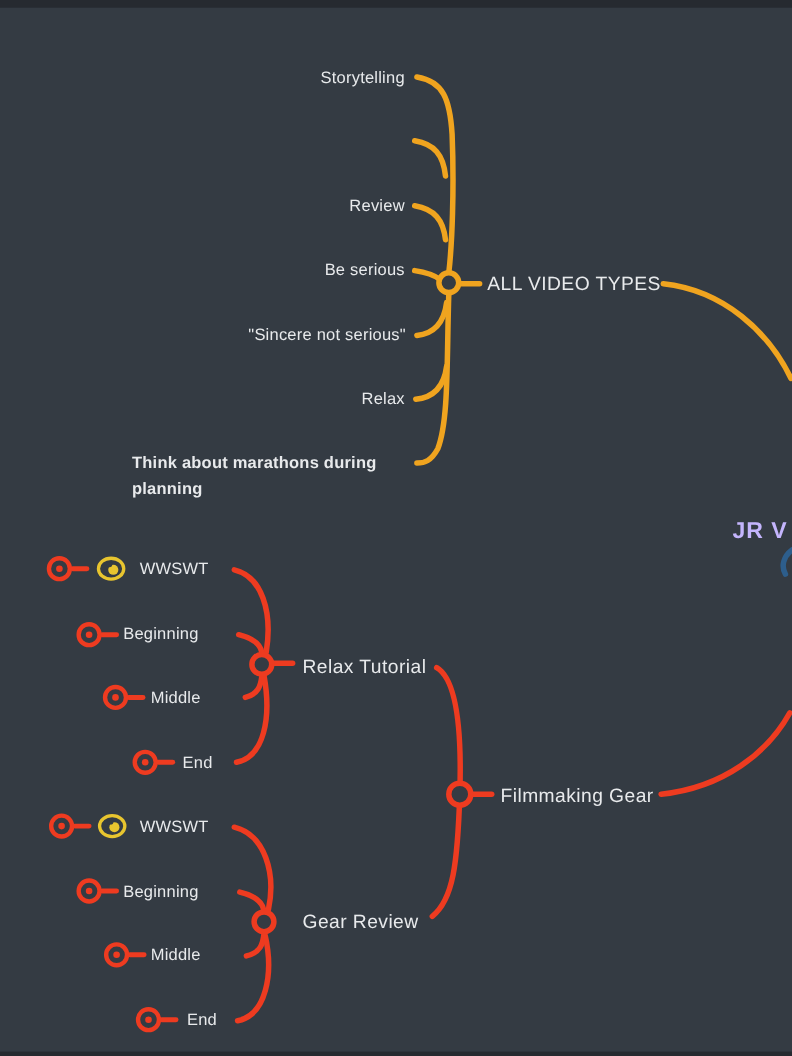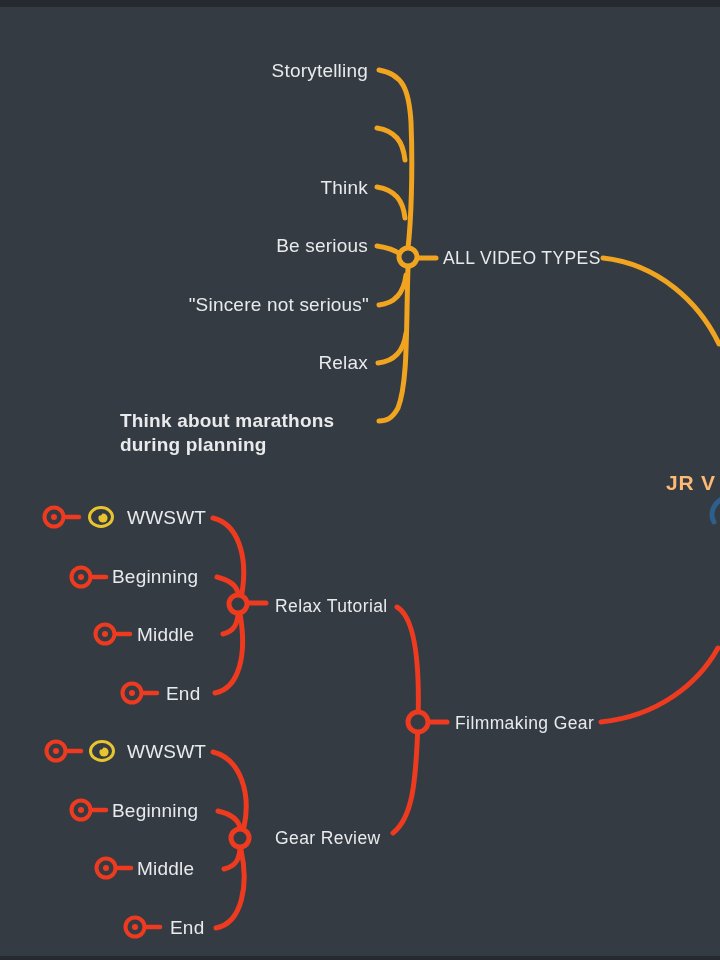--- a/index.html
+++ b/index.html
@@ -24,27 +24,27 @@
   .node-circle{fill:var(--bg);stroke-width:5;}
   .node-circle.orange{stroke:var(--orange);}
   .node-circle.red{stroke:var(--red);}
   .bullet-ring{fill:none;stroke:var(--red);stroke-width:4;}
   .bullet-dot{fill:var(--red);}
   .bullet-dash{stroke:var(--red);stroke-width:4.5;stroke-linecap:round;}
   .sticker-ring{fill:none;stroke:var(--yellow);stroke-width:3;}
   .sticker-blob{fill:var(--yellow);}
   .sticker-cut{fill:var(--bg);}
   .label{
-    position:absolute; font-size:19px; line-height:22px; white-space:nowrap;
+    position:absolute; font-size:15px; line-height:22px; white-space:nowrap;
     color:var(--text); letter-spacing:0.2px;
   }
   .label.title{font-size:17.5px; letter-spacing:0.4px;}
   .label.wrap{white-space:normal; width:246px; line-height:24px;font-weight:bold;}
   .label.root{
-    font-size:21px; font-weight:bold; letter-spacing:0.8px; color:#fdba74;
+    font-size:21px; font-weight:bold; letter-spacing:0.8px; color:#c4b5fd;
   }
 </style>
 </head>
 <body>
 
 <div class="page">
 
   <svg class="map-canvas" viewBox="0 0 720 960">
 
     <g>
@@ -132,21 +132,21 @@
         <circle class="bullet-ring" cx="135" cy="927" r="9.5"></circle>
           <circle class="bullet-dot" cx="135" cy="927" r="3"></circle>
         <line class="bullet-dash" x1="147" y1="927" x2="160" y2="927"></line>
       </g>
     </g>
 
     <path class="branch blue" d="M 720 500 C 712 506 710 515 714 522"></path>
   </svg>
 
   <div class="label" style="right:352px;top:60px">Storytelling</div>
-  <div class="label" style="right:352px;top:177px">Think</div>
+  <div class="label" style="right:352px;top:177px">Review</div>
   <div class="label" style="right:352px;top:235px">Be serious</div>
   <div class="label" style="right:351px;top:294px">"Sincere not serious"</div>
   <div class="label" style="right:352px;top:352px">Relax</div>
   <div class="label wrap" style="left:120px;top:409px">Think about marathons during planning</div>
 
   <div class="label title" style="left:443px;top:247px">ALL VIDEO TYPES</div>
 
   <div class="label root" style="left:666px;top:472px">JR V</div>
 
   <div class="label title" style="left:275px;top:595px">Relax Tutorial</div>

